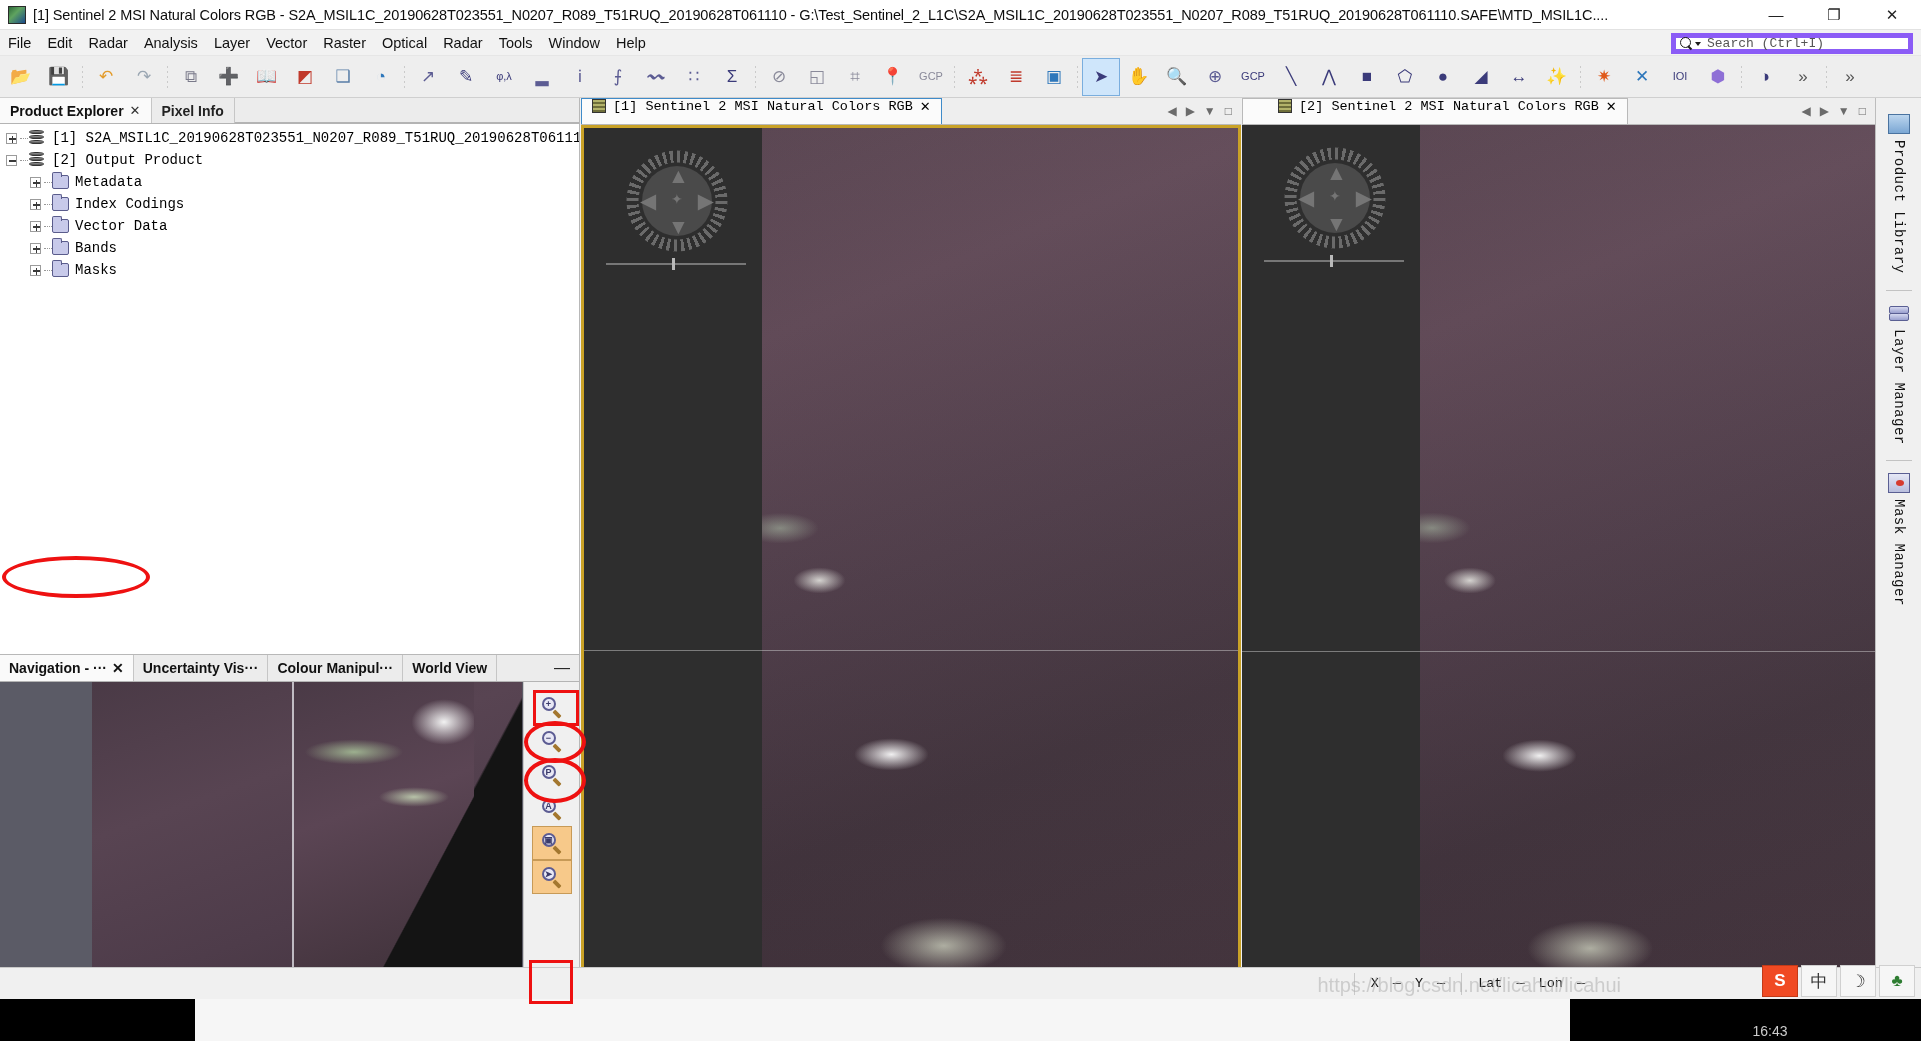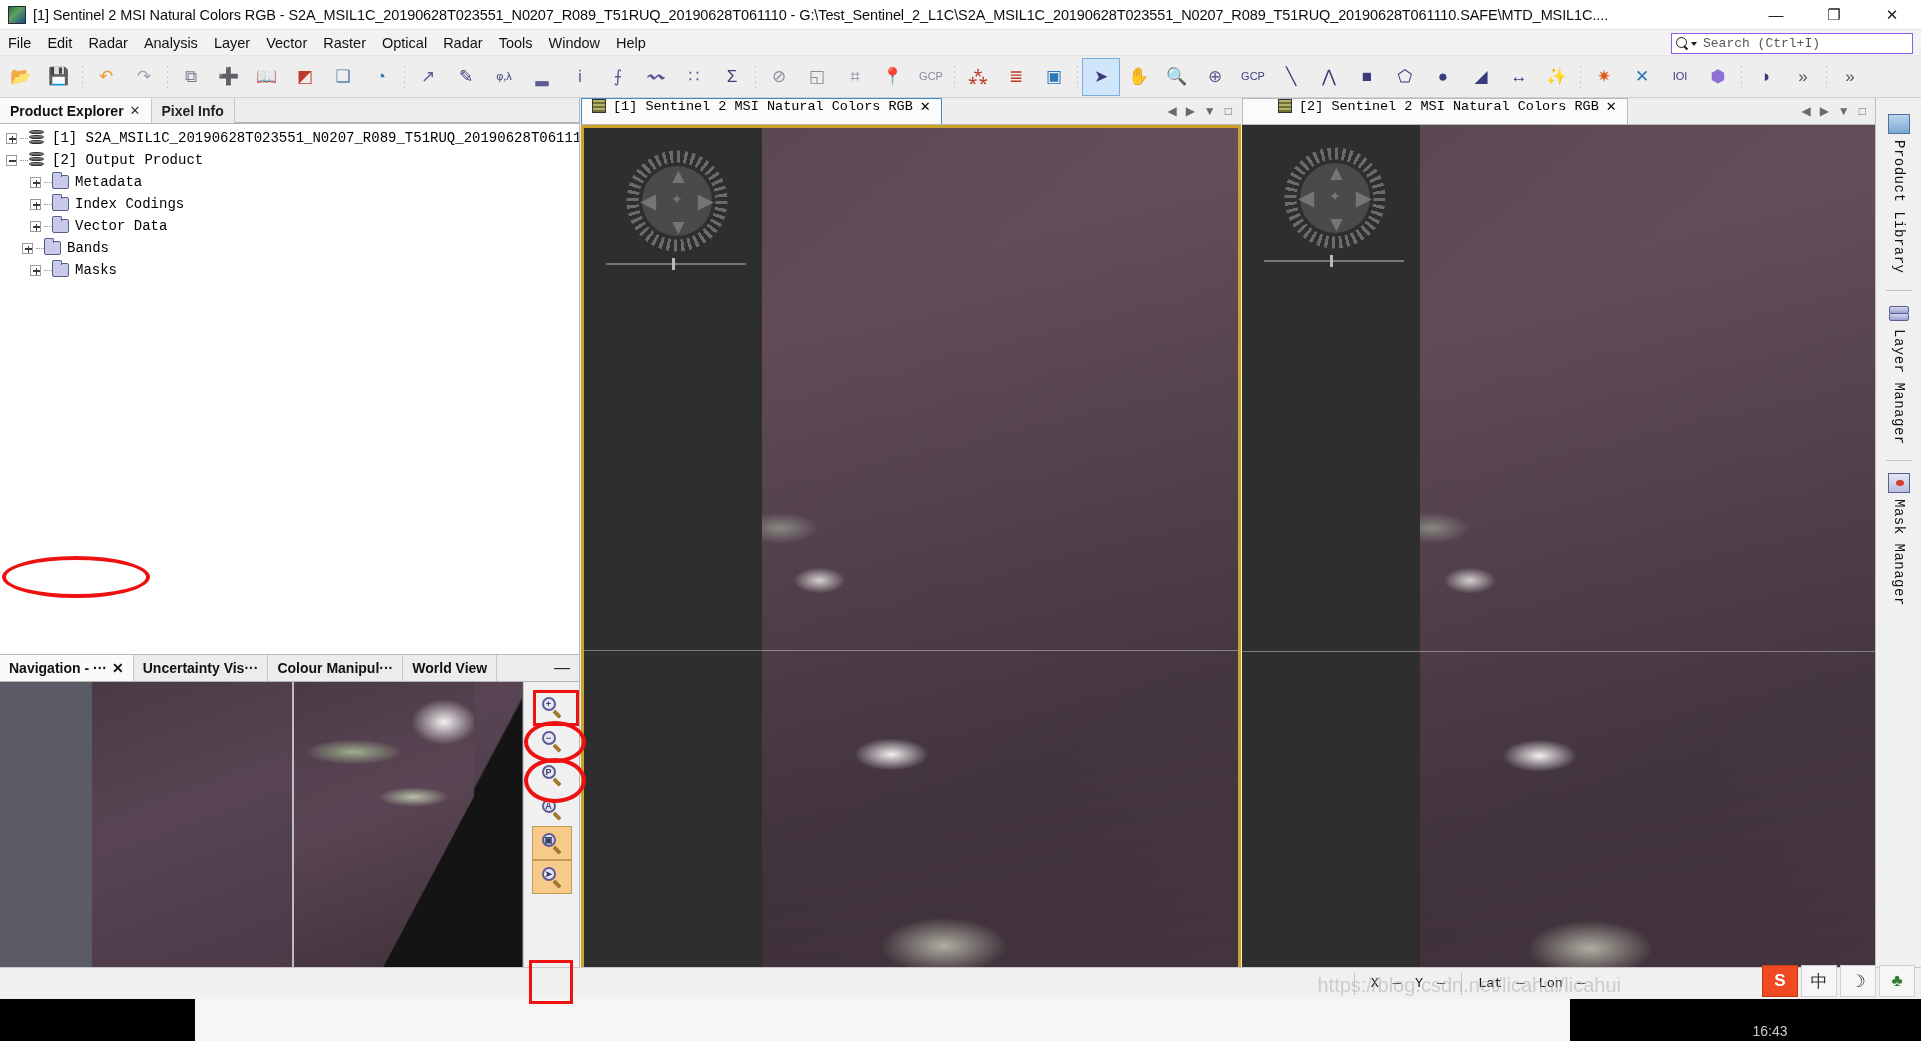--- a/index.html
+++ b/index.html
@@ -41,21 +41,21 @@
     position: absolute; top: 30px; left: 0; width: 1921px; height: 26px;
     background: #f2f2f2; display: flex; align-items: center;
     border-bottom: 1px solid #e6e6e6;
   }
   .menu-item {
     padding: 3px 8px; font-size: 14.5px; color: #111; cursor: default;
     white-space: nowrap;
   }
   .search-box {
     position: absolute; right: 8px; top: 3px; width: 242px; height: 21px;
-    border: 1px solid #8b5cf6; background: #fff;
+    border: 5px solid #8b5cf6; background: #fff;
     display: flex; align-items: center; padding: 0 4px;
   }
   .search-box .mag {
     position: relative; width: 13px; height: 13px; flex: 0 0 auto;
     margin-right: 2px;
   }
   .search-box .mag::before {
     content:""; position:absolute; left:0; top:0; width:9px; height:9px;
     border:1.6px solid #1c1c1c; border-radius:50%;
   }
@@ -633,21 +633,21 @@
             <span class="dots"></span>
             <span class="ico-folder"></span>
             <span class="tree-label">Index Codings</span>
           </div>
           <div class="tree-row" style="padding-left: 30px;">
             <span class="toggle plus"></span>
             <span class="dots"></span>
             <span class="ico-folder"></span>
             <span class="tree-label">Vector Data</span>
           </div>
-          <div class="tree-row" style="padding-left: 22px;">
+          <div class="tree-row" style="padding-left: 30px;">
             <span class="toggle plus"></span>
             <span class="dots"></span>
             <span class="ico-folder"></span>
             <span class="tree-label">Bands</span>
           </div>
           <div class="tree-row" style="padding-left: 30px;">
             <span class="toggle plus"></span>
             <span class="dots"></span>
             <span class="ico-folder"></span>
             <span class="tree-label">Masks</span>

